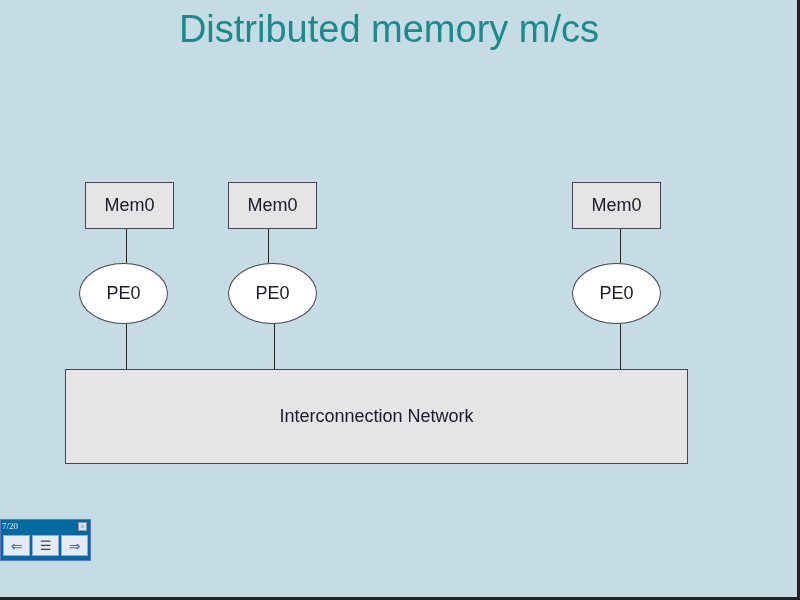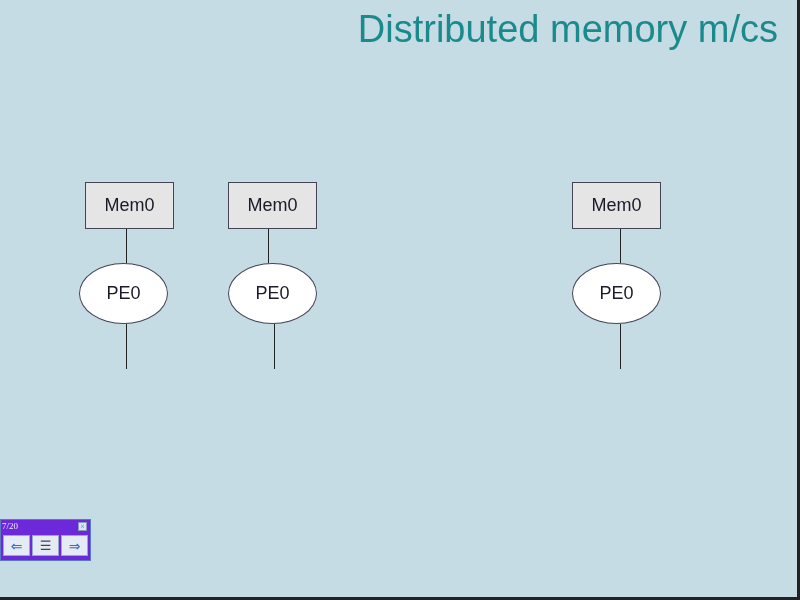--- a/index.html
+++ b/index.html
@@ -9,42 +9,42 @@
       position: relative;
       font-family: "Liberation Sans", sans-serif;
     }
     .slide {
       position: absolute; left: 0; top: 0; width: 797px; height: 597px;
       background: #c5dce5;
       border-right: 3px solid #222;
       border-bottom: 3px solid #222;
     }
     .title {
-      position: absolute; left: 0; top: 8px; width: 778px; text-align: right;
+      position: absolute; left: 0; top: 8px; width: 778px; text-align: center;
       font-size: 38px; color: #1a8a8c; letter-spacing: 0px;
     }
     .box {
       position: absolute; background: #e5e5e5; border: 1px solid #445;
       display: flex; align-items: center; justify-content: center;
       font-size: 18px; color: #1a1a2a; box-sizing: border-box;
     }
     .mem { width: 89px; height: 47px; top: 182px; }
     .pe {
       position: absolute; width: 89px; height: 61px; top: 263px;
       background: #ffffff; border: 1px solid #445; border-radius: 50%;
       display: flex; align-items: center; justify-content: center;
       font-size: 18px; color: #1a1a2a; box-sizing: border-box;
     }
     .vline { position: absolute; width: 1px; background: #222; }
     .net {
       left: 65px; top: 369px; width: 623px; height: 95px;
     }
     .nav {
       position: absolute; left: 0; top: 519px; width: 91px; height: 42px;
-      background: #6d28d9; border: 1px solid #5a78c0; box-sizing: border-box;
+      background: #0369a1; border: 1px solid #5a78c0; box-sizing: border-box;
     }
     .nav-head {
       height: 13px; font-size: 9px; color: #e8eeff; font-family: "Liberation Serif", serif;
       padding-left: 1px; position: relative; line-height: 13px;
     }
     .nav-close {
       position: absolute; right: 3px; top: 2px; width: 9px; height: 9px;
       background: #dce4f4; border: 1px solid #8899bb; font-size: 8px; line-height: 8px;
       text-align: center; color: #6a7aa0; box-sizing: border-box;
     }
@@ -69,20 +69,21 @@
   <div class="box mem" style="left:228px;">Mem0</div>
   <div class="vline" style="left:268px; top:229px; height:34px;"></div>
   <div class="pe" style="left:228px;">PE0</div>
   <div class="vline" style="left:274px; top:324px; height:45px;"></div>
 
   <div class="box mem" style="left:572px;">Mem0</div>
   <div class="vline" style="left:620px; top:229px; height:34px;"></div>
   <div class="pe" style="left:572px;">PE0</div>
   <div class="vline" style="left:620px; top:324px; height:45px;"></div>
 
+  <div class="box net">Interconnection Network</div>
 </div>
 
 <div class="nav">
   <div class="nav-head">
     <span>7/20</span>
     <span class="nav-close">×</span>
   </div>
   <div class="nav-btns">
     <div class="nav-btn">
       <span>⇐</span>

